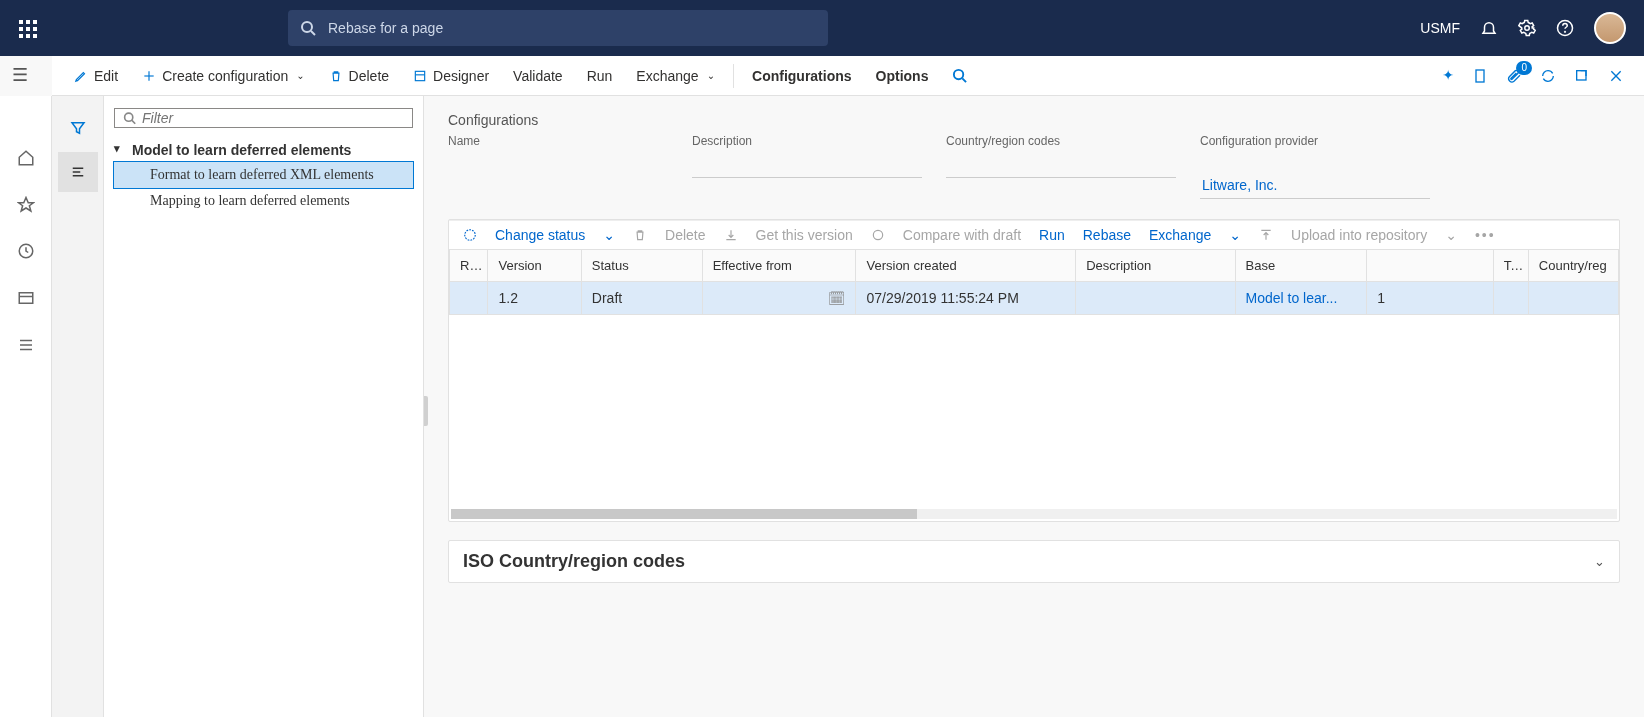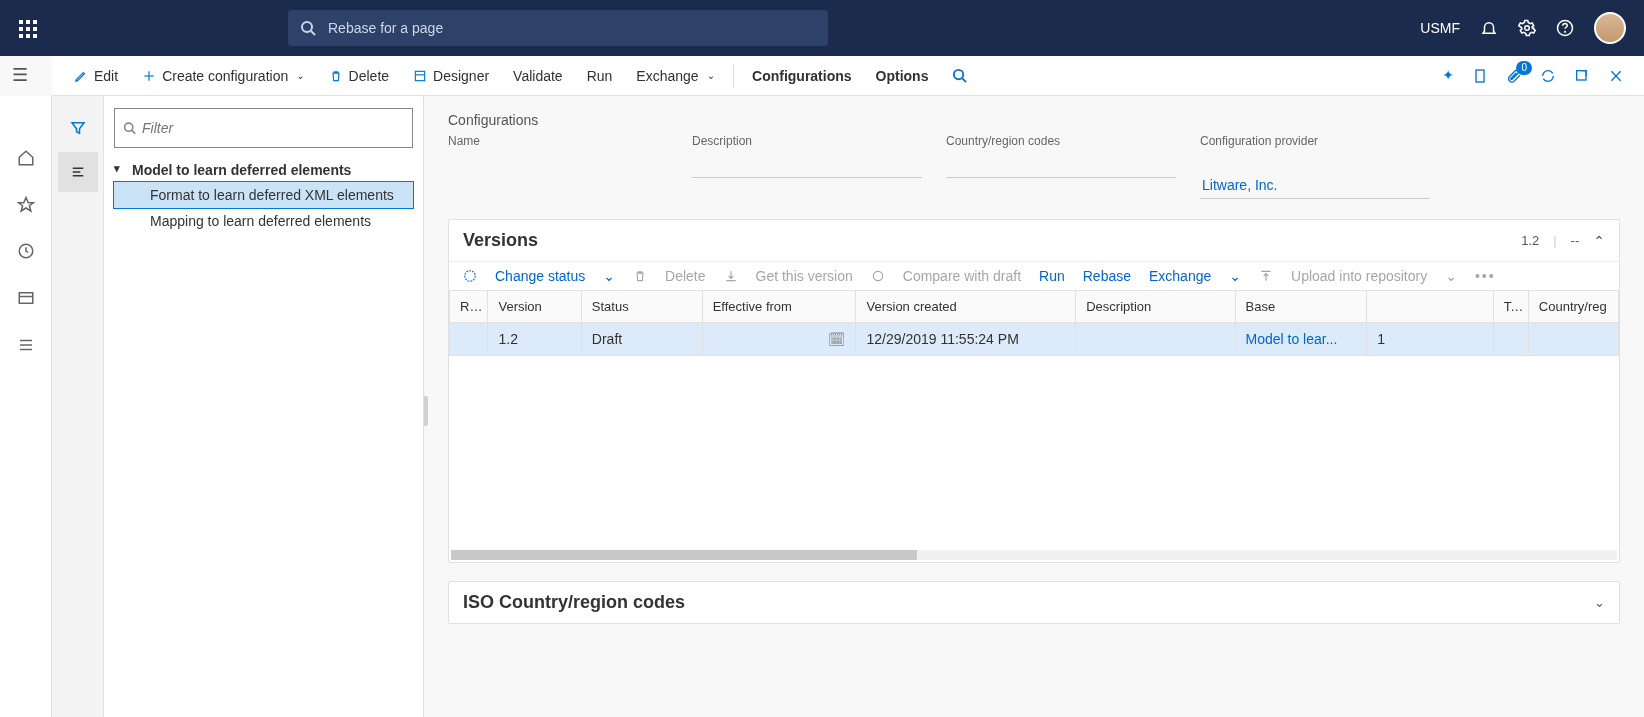--- a/index.html
+++ b/index.html
@@ -29,26 +29,26 @@
 
 .body-wrap { display: flex; height: calc(717px - 56px); }
 .left-rail { width: 52px; background: #fff; border-right: 1px solid #e1e1e1; display: flex; flex-direction: column; align-items: center; padding-top: 52px; gap: 28px; }
 .left-rail .ico { color: #666; font-size: 16px; }
 
 .view-rail { width: 52px; background: #f3f3f3; border-right: 1px solid #e1e1e1; display:flex; flex-direction:column; align-items:center; padding-top:12px; gap:4px; }
 .view-rail .vbtn { width:40px; height:40px; display:flex; align-items:center; justify-content:center; color:#0078d4; cursor:pointer; }
 .view-rail .vbtn.active { background:#e1e1e1; color:#333; }
 
 .tree-panel { width: 320px; background:#fff; border-right:1px solid #e1e1e1; padding:12px 10px; }
-.filter-box { width:100%; height:40px; border:1px solid #8a8886; padding:0 8px; display:flex; align-items:center; color:#666; margin-bottom:10px; }
+.filter-box { width:100%; height:20px; border:1px solid #8a8886; padding:0 8px; display:flex; align-items:center; color:#666; margin-bottom:10px; }
 .filter-box svg { margin-right:6px; }
 .filter-box input { border:none; outline:none; width:100%; font-size:14px; font-style:italic; color:#666; }
 .tree-root { font-weight:600; padding:4px 0 4px 18px; position:relative; }
 .tree-root::before { content:"▾"; position:absolute; left:0; top:4px; font-size:11px; }
-.tree-child { padding:5px 0 5px 36px; cursor:pointer; }
+.tree-child { padding:5px 0 5px 36px; cursor:pointer;font-family:Liberation Serif, serif; }
 .tree-child.selected { background:#cbe3f7; outline:1px solid #0078d4; }
 
 .main-panel { flex:1; padding: 16px 24px 0 24px; overflow:hidden; position:relative; }
 .drag-handle { position:absolute; left:-6px; top:300px; width:10px; height:30px; background:#d0d0d0; border-radius:2px; }
 .section-title { font-size:14px; color:#555; margin-bottom:6px; }
 .header-fields { display:flex; gap:24px; margin-bottom:20px; }
 .field { min-width:220px; }
 .field label { font-size:12px; color:#666; display:block; margin-bottom:4px; }
 .field .val { border-bottom:1px solid #ccc; padding:4px 2px; min-height:26px; min-width:230px; white-space:nowrap; overflow:hidden; text-overflow:ellipsis; }
 .field .val.link { color:#0066cc;margin-top:25px; }
@@ -261,29 +261,20 @@
           <label>Country/region codes</label>
           <div class="val"></div>
         </div>
       <div class="field">
           <label>Configuration provider</label>
           <div class="val link">Litware, Inc.</div>
         </div>
     </div>
 
     <div class="card">
-      <div class="card-head">
-        <h2>Versions</h2>
-        <div class="meta">
-          <span>1.2</span>
-          <span style="color:#ccc">|</span>
-          <span>--</span>
-          <span class="chev-up"></span>
-        </div>
-      </div>
       <div class="version-toolbar">
         <span class="vt-item blue">
             <svg width="14" height="14" viewBox="0 0 24 24" fill="none" stroke="#0066cc" stroke-width="2" stroke-dasharray="3,2">
               <circle cx="12" cy="12" r="9"></circle>
             </svg>
             <span>Change status</span>
             <span class="chev">⌄</span>
           </span>
         <span class="vt-item disabled">
             <svg width="14" height="14" viewBox="0 0 24 24" fill="none" stroke="#a6a6a6" stroke-width="2">
@@ -351,21 +342,21 @@
               </tr>
             </thead>
             <tbody>
               <tr class="selected">
                 <td></td>
                 <td>1.2</td>
                 <td>Draft</td>
                 <td>
                   <span style="float:right;color:#888;">🗓</span>
                 </td>
-                <td>12/29/2019 11:55:24 PM</td>
+                <td>07/29/2019 11:55:24 PM</td>
                 <td></td>
                 <td><span class="link">Model to lear...</span></td>
                 <td>1</td>
                 <td></td>
                 <td></td>
               </tr>
             </tbody>
           </table>
       </div>
       <div class="hscroll">

